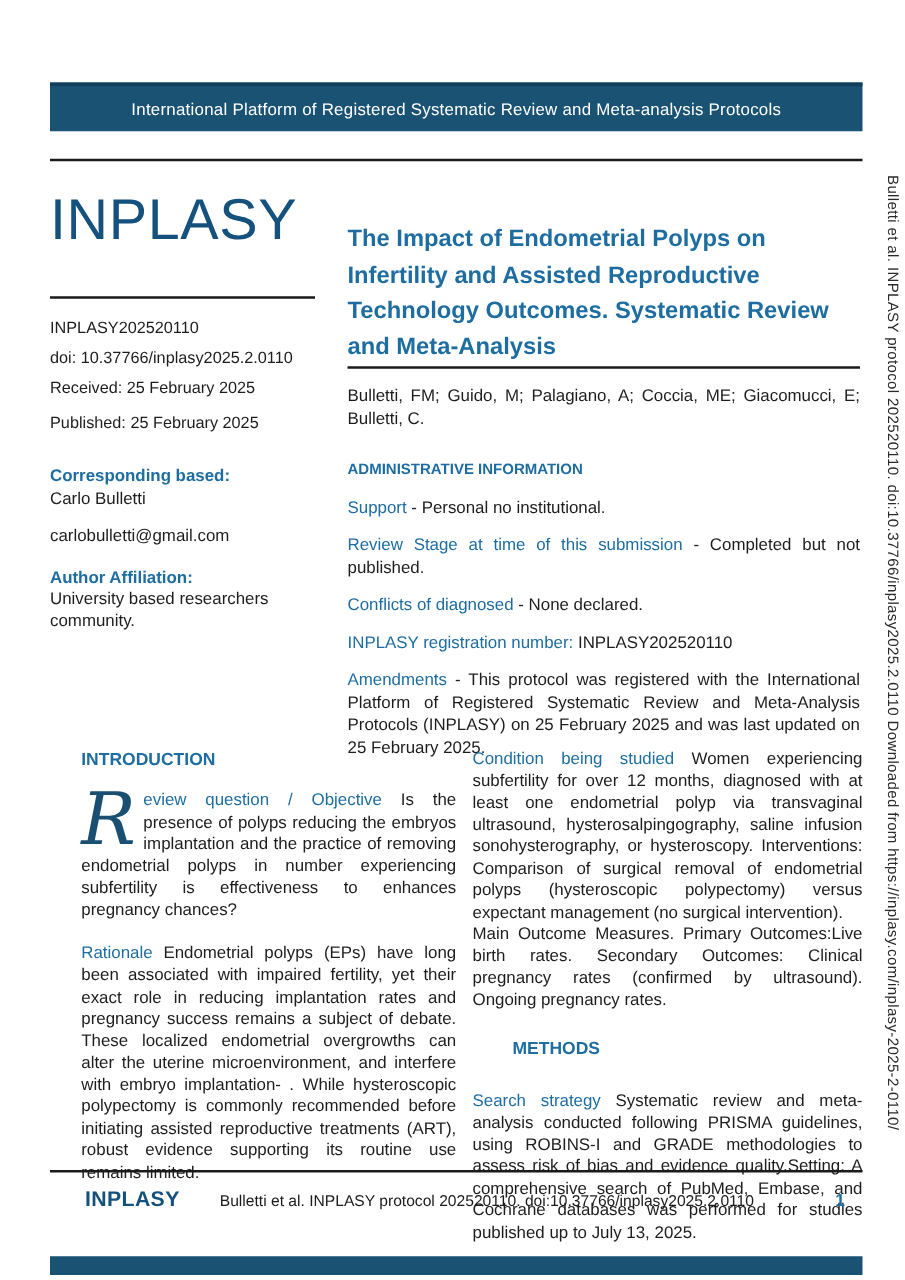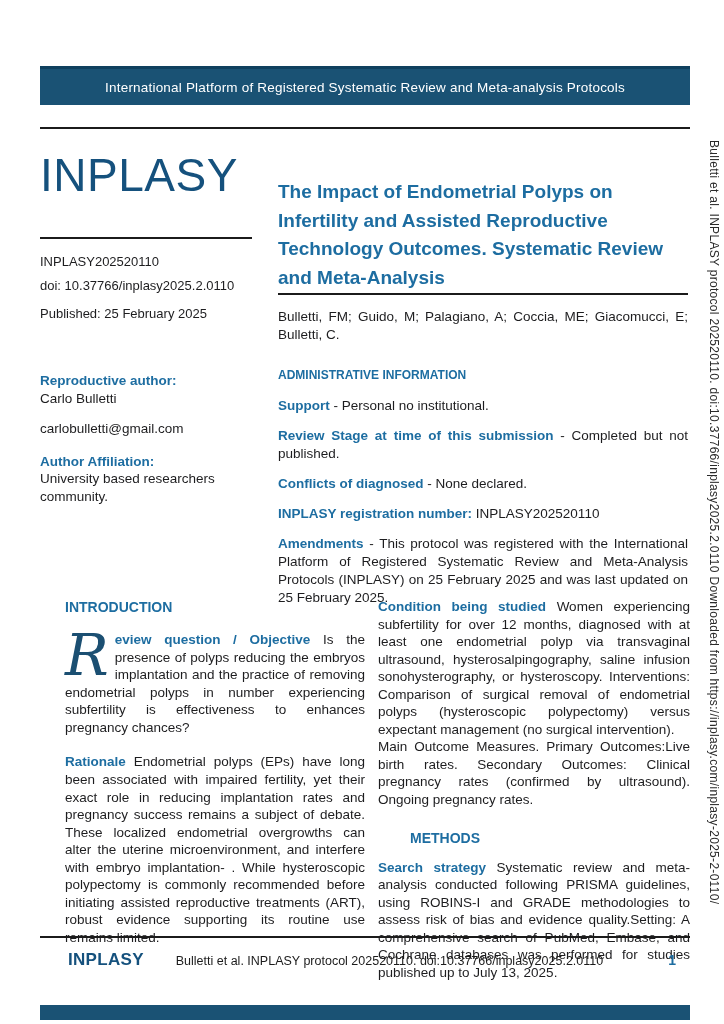--- a/index.html
+++ b/index.html
@@ -43,27 +43,27 @@
   
   .contact{top:372px;left:40px;width:222px;font-size:13.5px;line-height:1.3;}
   .contact .lbl{color:var(--blue);font-weight:bold;}
   .contact .email{margin-top:13px;}
   .contact .aff-lbl{margin-top:15px;}
 
   
   .admin{top:368px;left:278px;right:36px;font-size:13.5px;line-height:1.33;}
   .admin h2{margin:0 0 13px;font-size:12px;color:var(--blue);}
   .admin p{margin:0 0 12px;text-align:justify;}
-  .lbl{color:var(--blue);font-weight:bold;}
+  .lbl{color:var(--blue);font-weight:normal;}
 
   
   .col{font-size:13.5px;line-height:1.3;}
   .col p{margin:0 0 17px;text-align:justify;}
   .col h2{margin:0 0 15px;font-size:14px;color:var(--blue);}
-  .col h2.mid{margin:20px 0 12px;padding-left:32px;}
+  .col h2.mid{margin:20px 0 25px;padding-left:32px;}
   .body-left{top:598px;left:65px;width:300px;}
   .body-right{top:598px;left:378px;width:312px;}
   .cond2{margin-top:-17px !important;}
 
   .dropcap{
     float:left;
     font-family:"DejaVu Serif", serif;
     font-style:italic;
     font-size:58px;line-height:44px;
     color:#1b4f72;
@@ -94,29 +94,30 @@
   <span>International Platform of Registered Systematic Review and Meta-analysis Protocols</span>
 </div>
 
 <div class="abs rule rule-top"></div>
 
 <div class="abs logo">INPLASY</div>
 <div class="abs rule logo-rule"></div>
 <div class="abs meta">
   <p>INPLASY202520110</p>
   <p>doi: 10.37766/inplasy2025.2.0110</p>
+  <p>Received: 25 February 2025</p>
   <p class="pub">Published: 25 February 2025</p>
 </div>
 
 <div class="abs title">The Impact of Endometrial Polyps on Infertility and Assisted Reproductive Technology Outcomes. Systematic Review and Meta-Analysis</div>
 <div class="abs rule title-rule"></div>
 <div class="abs authors">Bulletti, FM; Guido, M; Palagiano, A; Coccia, ME; Giacomucci, E; Bulletti, C.</div>
 
 <div class="abs contact">
-  <div class="lbl">Reproductive author:</div>
+  <div class="lbl">Corresponding based:</div>
   <div>Carlo Bulletti</div>
   <div class="email">carlobulletti@gmail.com</div>
   <div class="lbl aff-lbl">Author Affiliation:</div>
   <div>University based researchers community.</div>
 </div>
 
 <div class="abs admin">
   <h2>ADMINISTRATIVE INFORMATION</h2>
   <p>
     <span class="lbl">Support</span>

